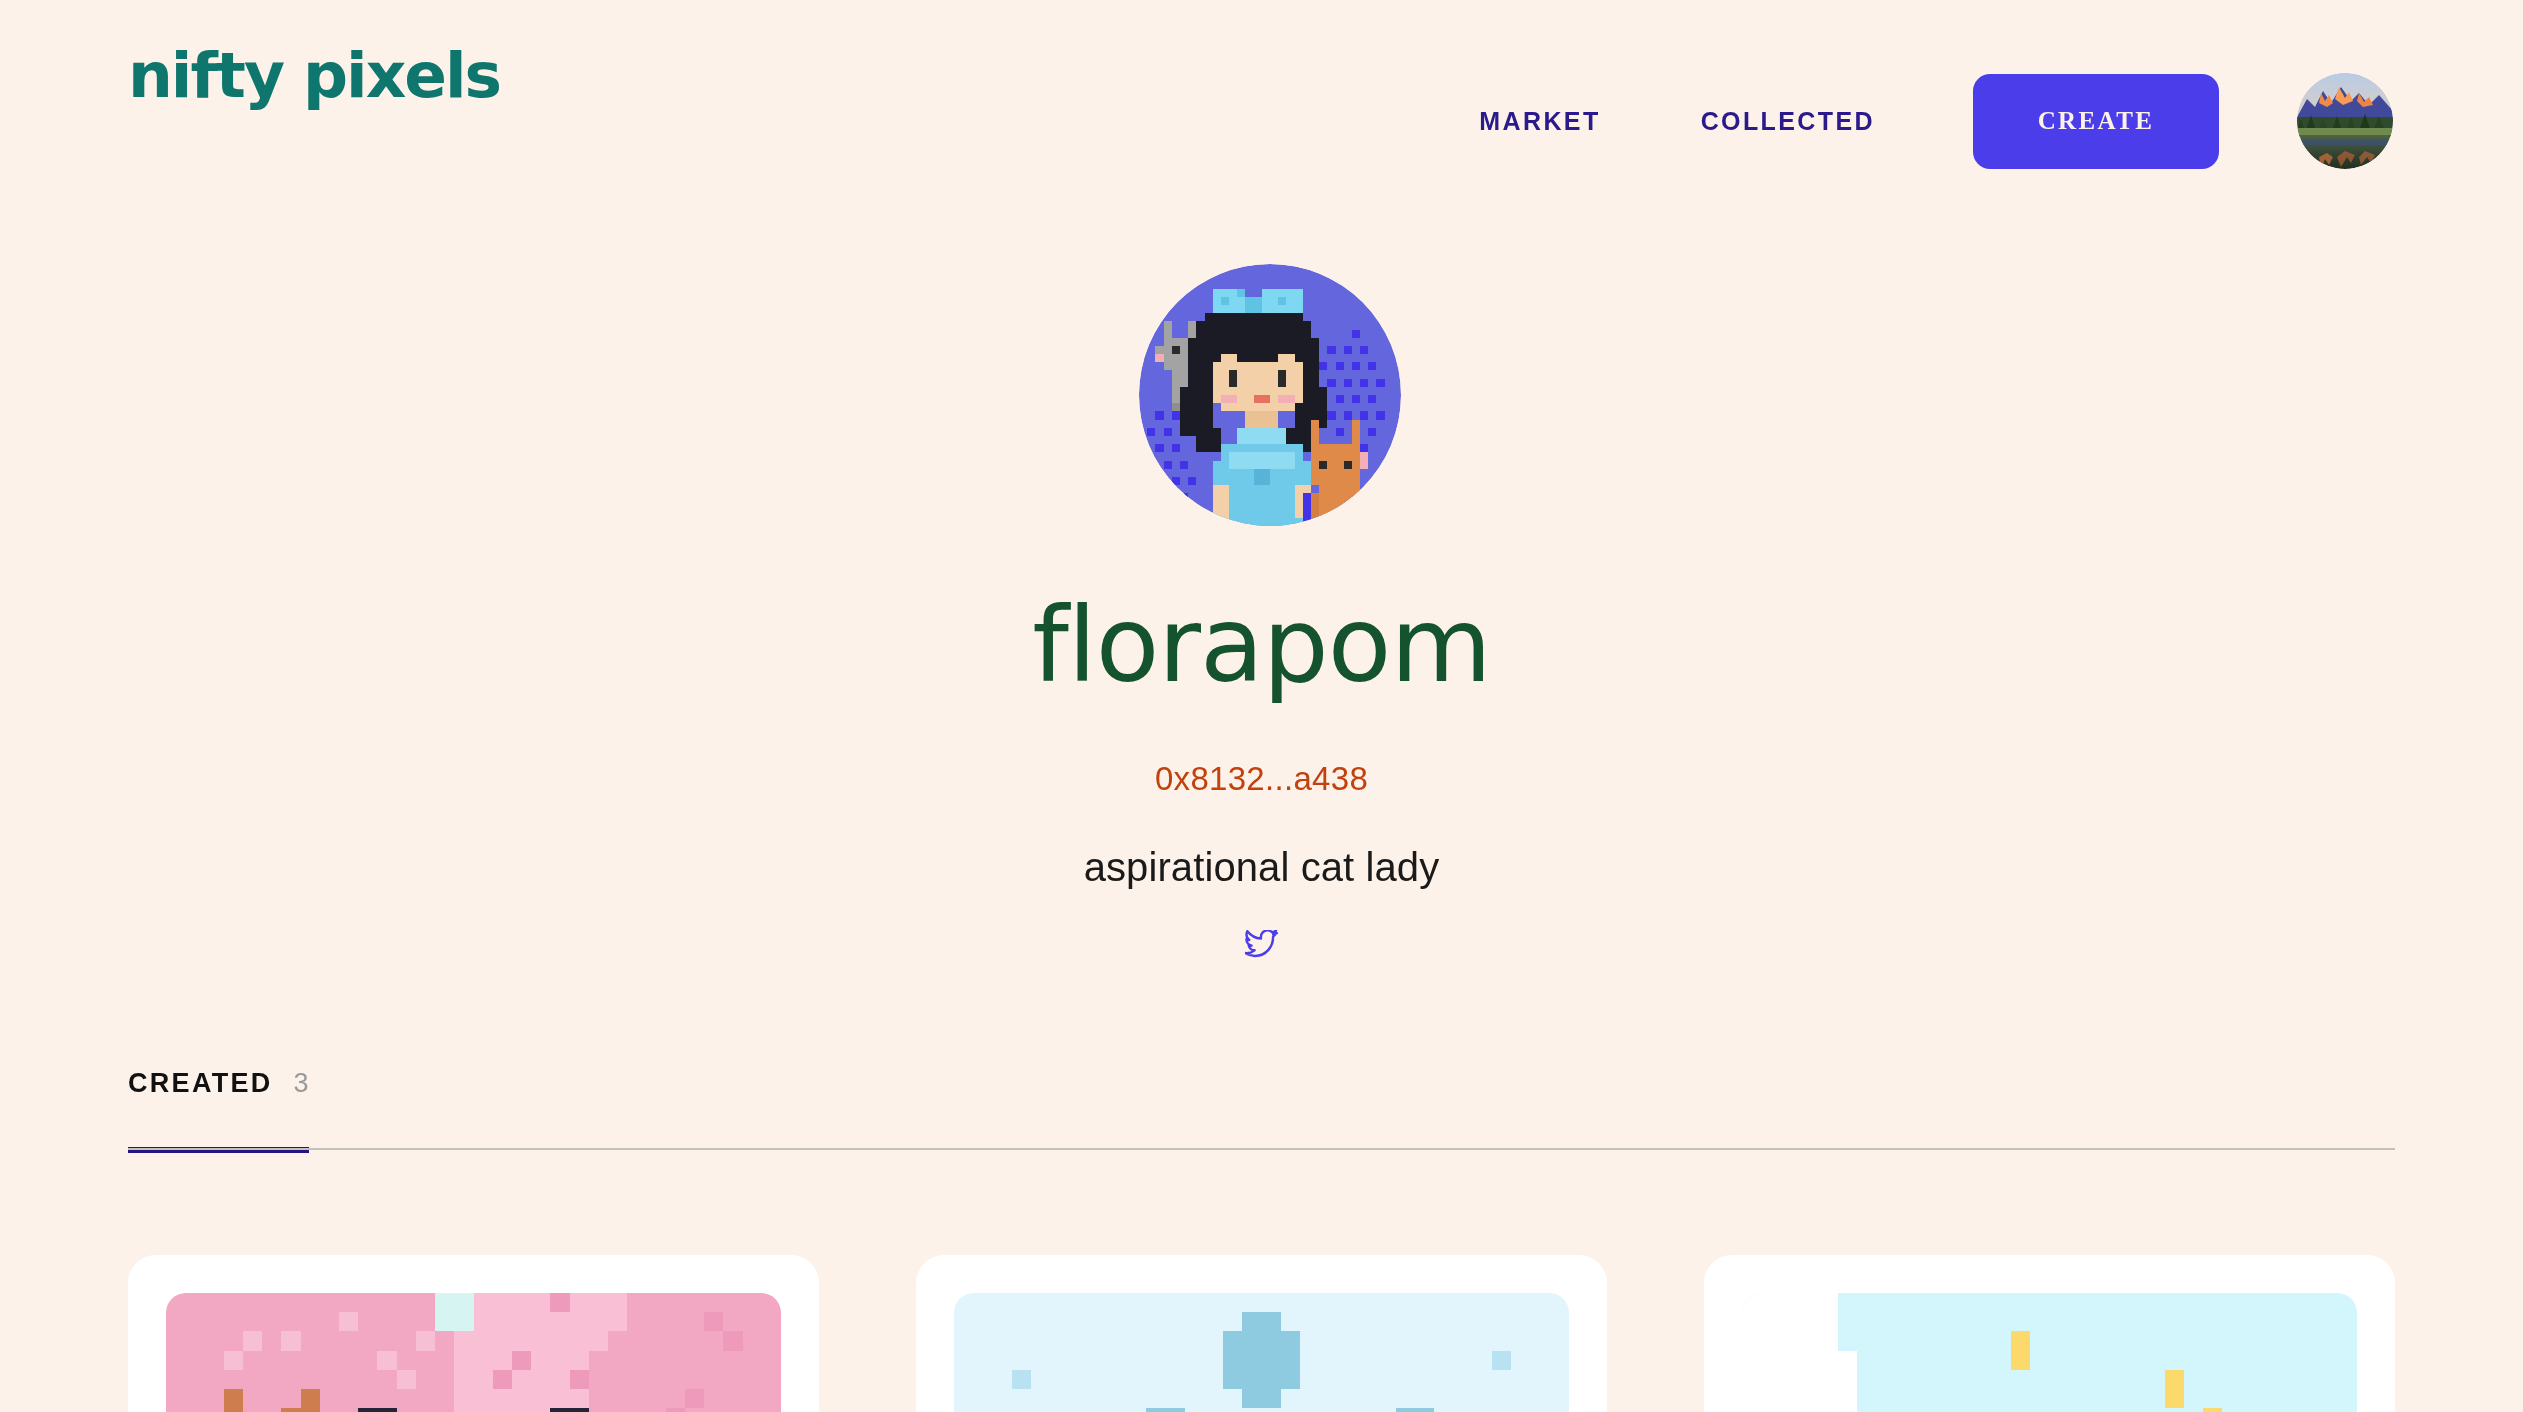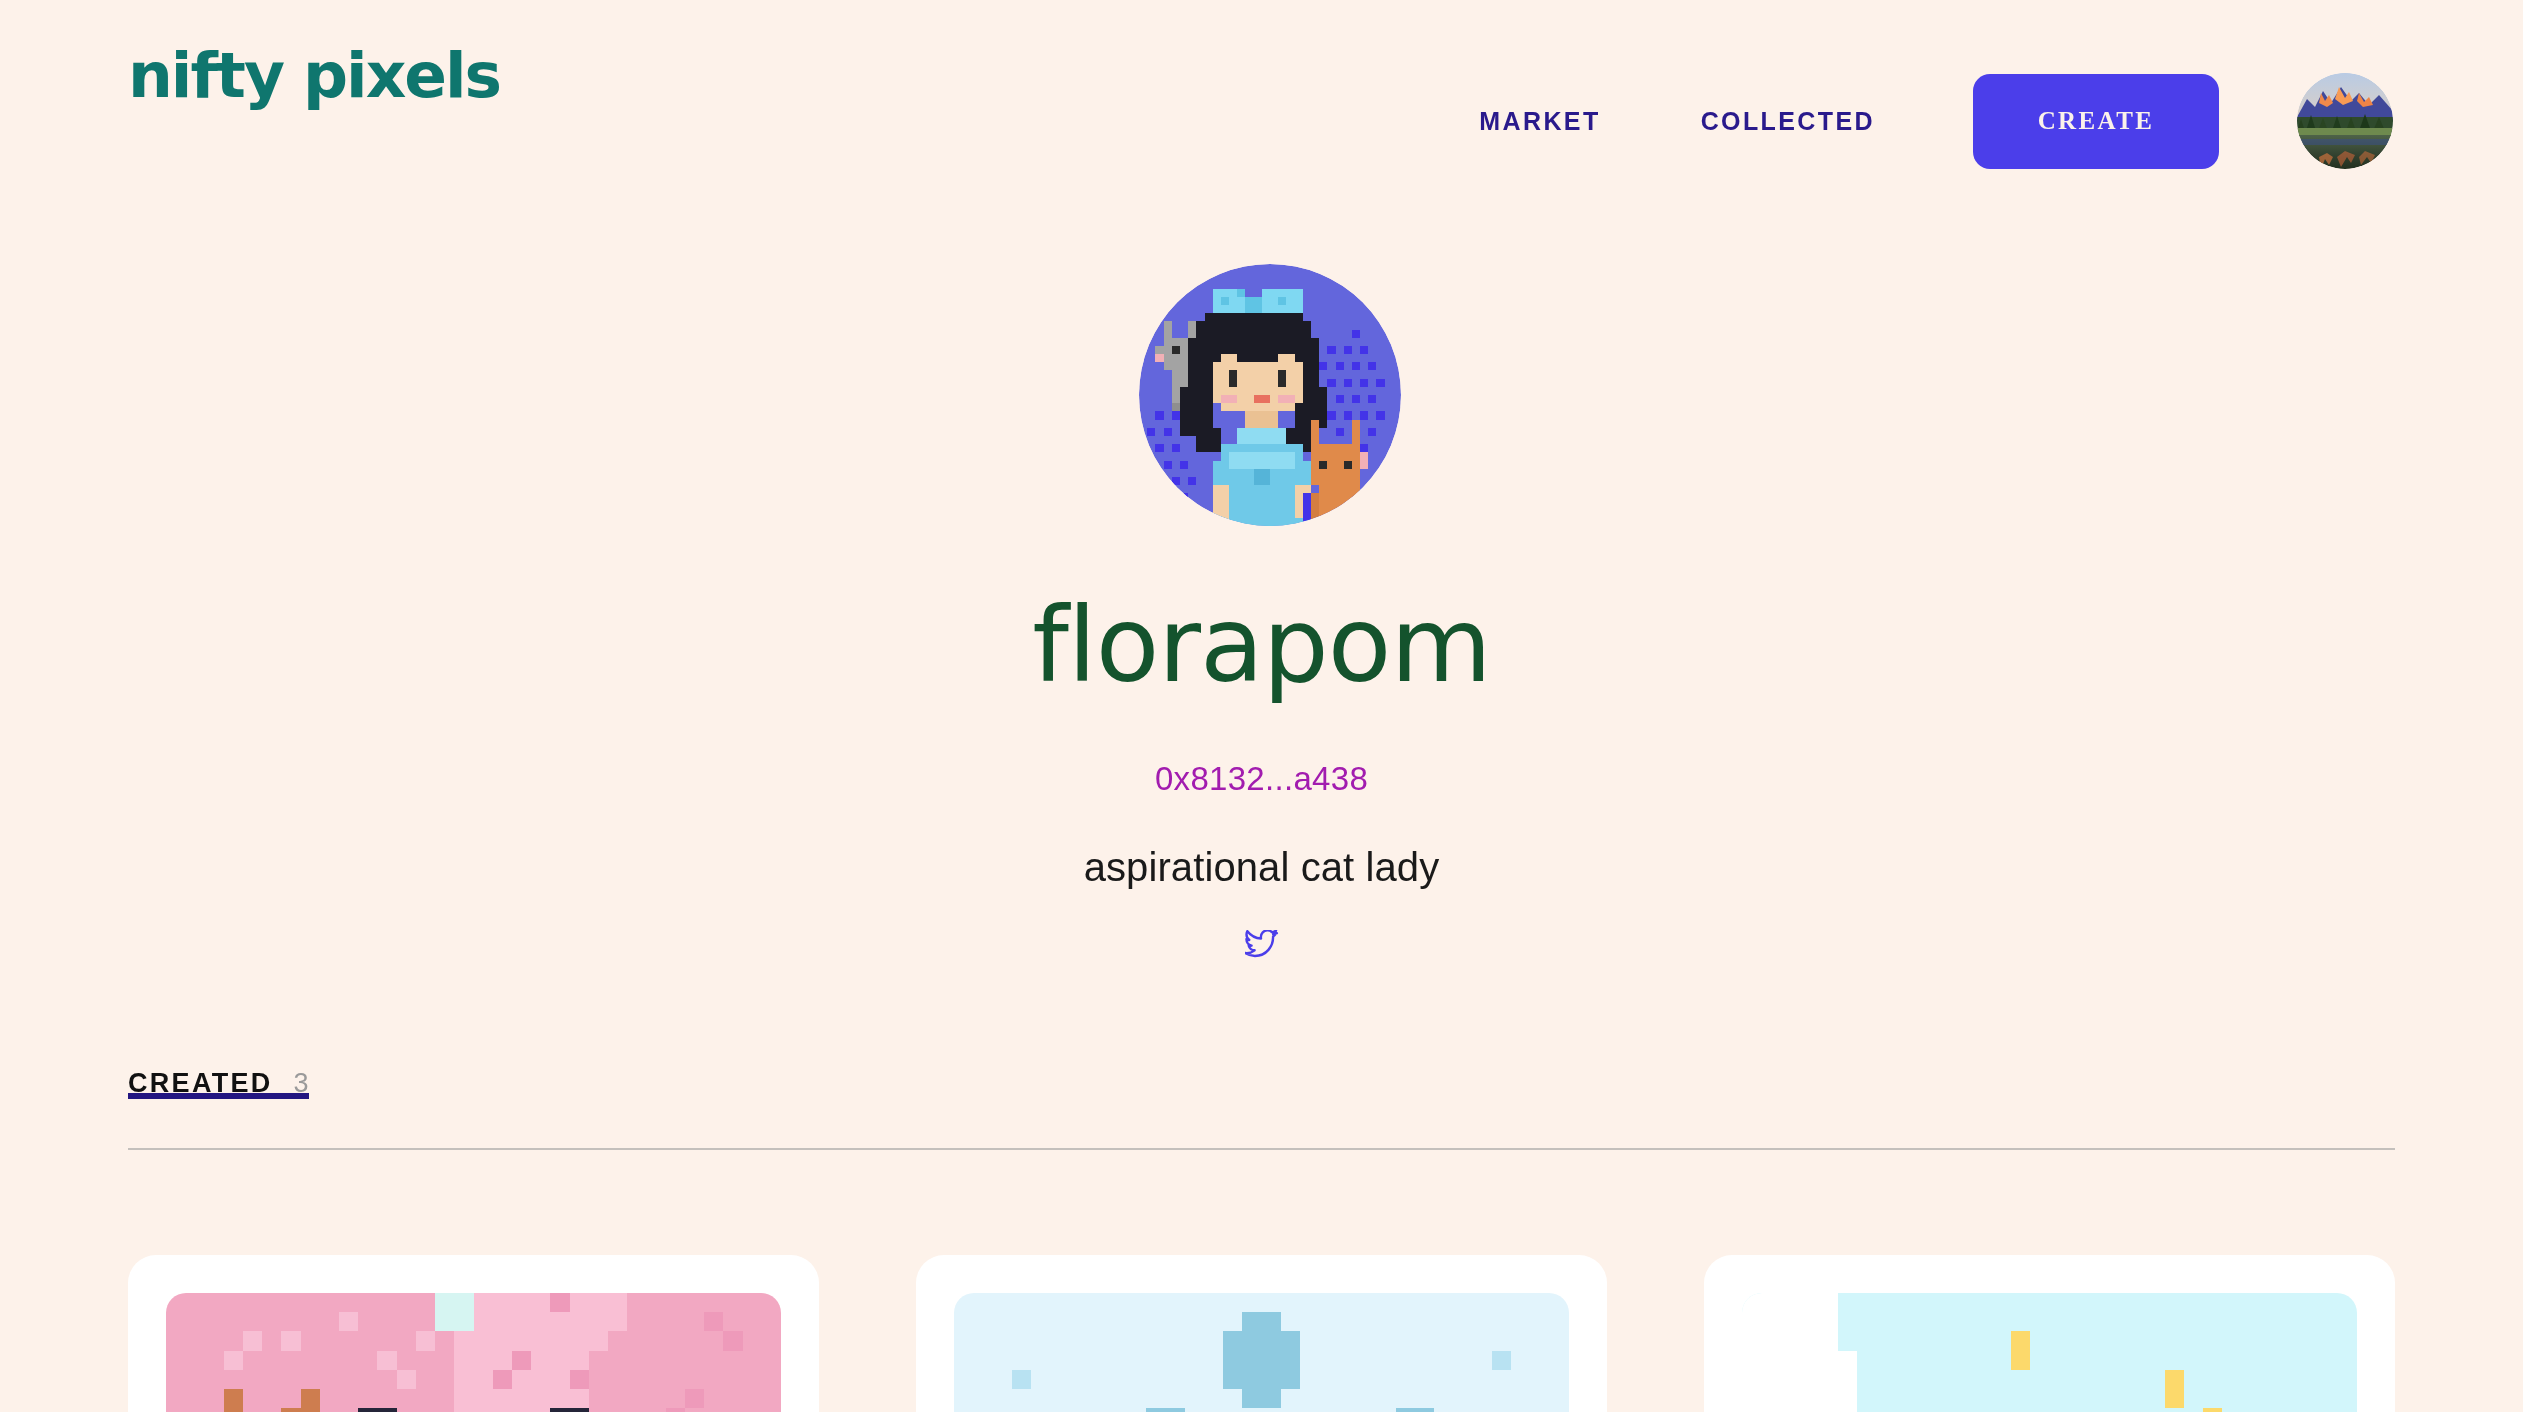--- a/index.html
+++ b/index.html
@@ -52,39 +52,39 @@
     width:262px; height:262px; border-radius:50%; overflow:hidden;
   }
   .username {
     position:absolute; top:584px; left:0; width:2523px;
     font-size:104px; font-weight:400; color:#14532d;
     letter-spacing:-1px; line-height:1.18;
     font-family:"DejaVu Sans", sans-serif;
   }
   .wallet {
     position:absolute; top:760px; left:0; width:2523px;
-    font-size:33px; color:#a21caf; letter-spacing:0.3px;
+    font-size:33px; color:#c2410c; letter-spacing:0.3px;
   }
   .bio {
     position:absolute; top:845px; left:0; width:2523px;
     font-size:40px; color:#1A1A1A; letter-spacing:0.1px;
   }
   .social {
     position:absolute; top:930px; left:0; width:2523px;
     display:flex; justify-content:center;
   }
   .social a { display:block; line-height:0; }
 
   
   .tabs {
     position:absolute; top:1068px; left:128px; width:2267px;
     display:flex; align-items:flex-start;
   }
   .tab {
-    position:relative; cursor:pointer;
+    position:relative; padding-bottom:54px; cursor:pointer;
     display:flex; align-items:baseline; gap:21px; background:none; border:none;
     font-family:"Liberation Sans", sans-serif;
   }
   .tab-created { margin-right:200px; }
   .tab-label {
     font-size:27px; font-weight:700; letter-spacing:2.3px; color:#111111;
   }
   .tab-count { font-size:27px; font-weight:400; color:#9A9A9A; letter-spacing:0.5px; }
   .tab.active::after {
     content:""; position:absolute; left:0; bottom:0;

